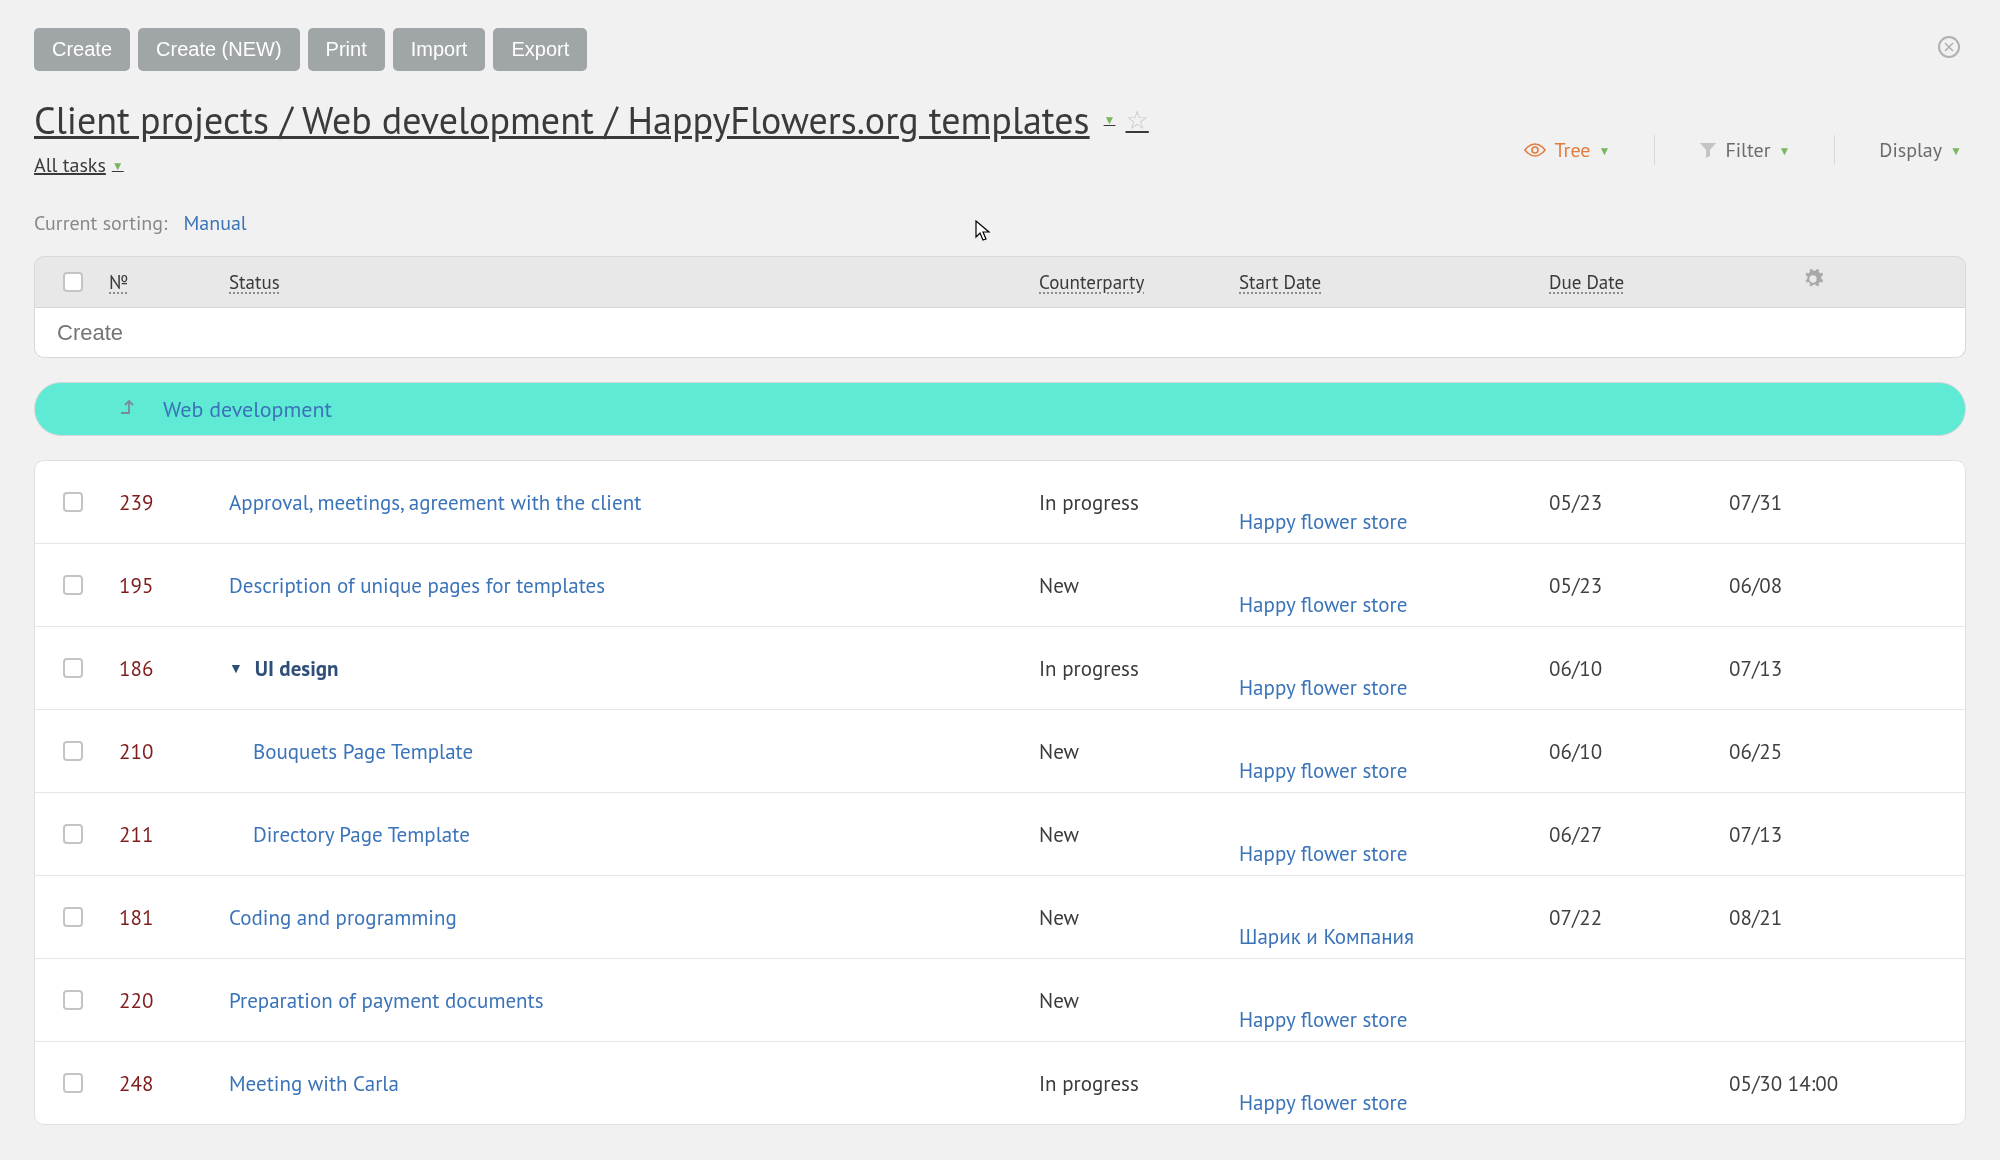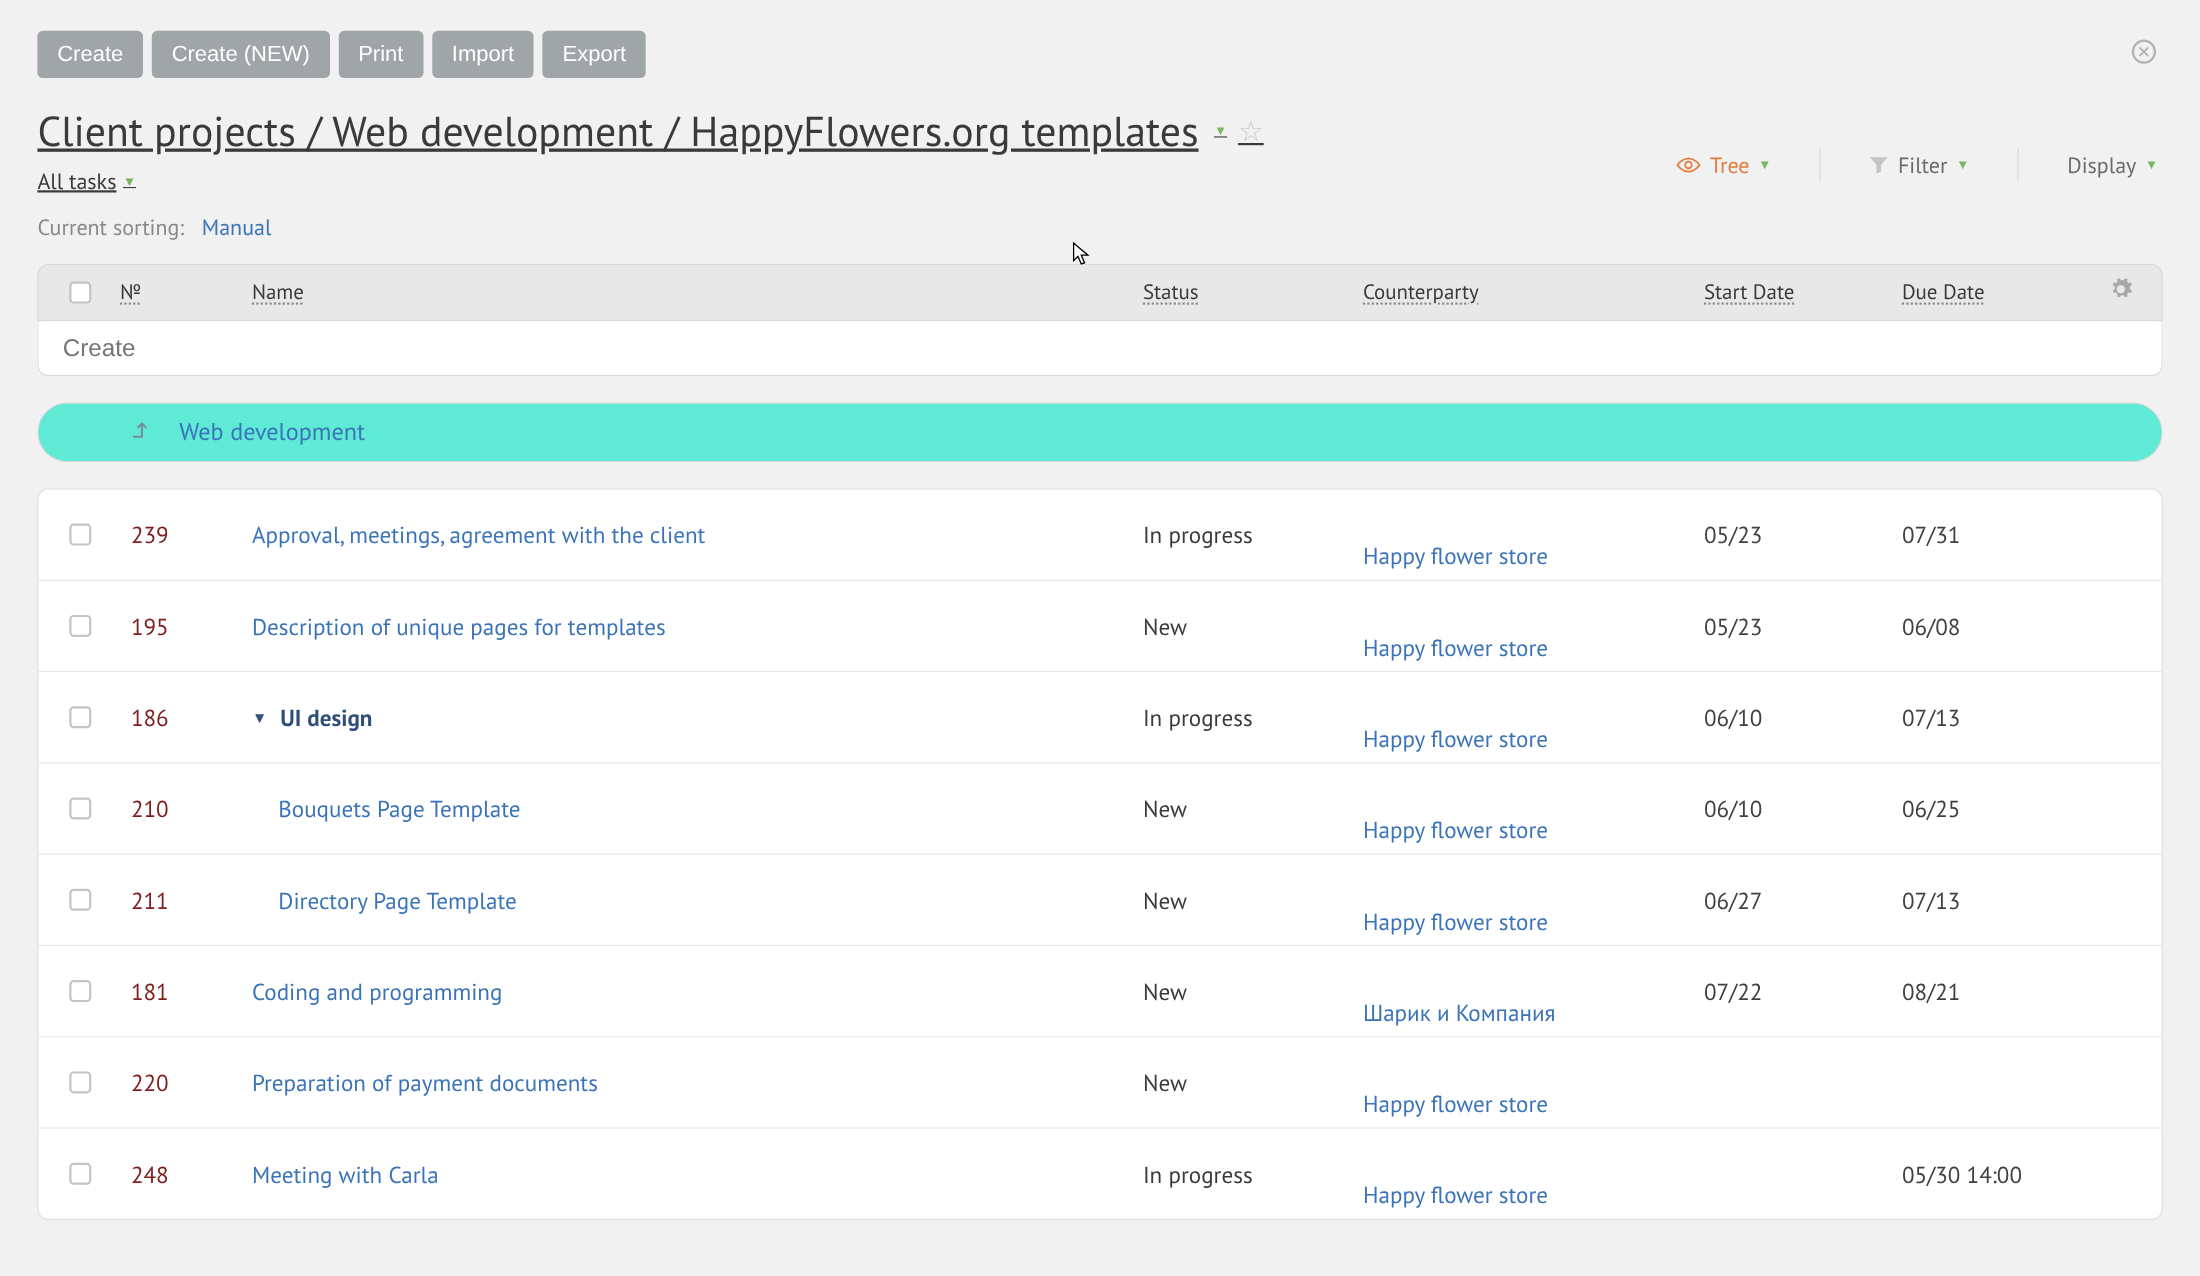--- a/index.html
+++ b/index.html
@@ -57,21 +57,21 @@
   gap: 40px;
   font-size: 20px;
   color: #6b6b6b;
   margin-top: 40px;
 }
 .ctrl { display: flex; align-items: center; gap: 8px; cursor: pointer; padding: 0 4px; }
 .ctrl.tree { color: #e27c3e; }
 .eye-icon { display:inline-flex; }
 .filter-icon { color:#a8a8a8; display:inline-flex; }
 .divider-v { width:1px; height:30px; background:#d8d8d8; }
-.sorting-row { margin-top: 16px; font-size: 20px; color: #888; }
+.sorting-row { margin-top: 32px; font-size: 20px; color: #888; }
 .sorting-row a { color: #3b73b9; text-decoration: none; }
 
 .table-wrap { margin-top: 20px; }
 .table-header {
   display: grid;
   grid-template-columns: 60px 120px 810px 200px 310px 180px 180px 50px;
   align-items: center;
   background: #e8e8e8;
   border: 1px solid #d8d8d8;
   border-radius: 10px 10px 0 0;
@@ -213,21 +213,20 @@
   &nbsp;
   <a href="#">Manual</a>
 </div>
 
 <div class="table-wrap">
   <div class="table-header">
     <div class="chk-cell">
         <div class="checkbox"></div>
       </div>
     <div class="th underlined">№</div>
-    <div class="th underlined">Name</div>
     <div class="th underlined">Status</div>
     <div class="th underlined">Counterparty</div>
     <div class="th underlined">Start Date</div>
     <div class="th underlined">Due Date</div>
     <div class="gear">
       <svg width="22" height="22" viewBox="0 0 24 24">
           <path fill="#a8a8a8" d="M12 8a4 4 0 100 8 4 4 0 000-8zm9 4l2 1-1 3-2-1a8 8 0 01-2 2l1 2-3 1-1-2a8 8 0 01-3 0l-1 2-3-1 1-2a8 8 0 01-2-2l-2 1-1-3 2-1a8 8 0 010-3l-2-1 1-3 2 1a8 8 0 012-2l-1-2 3-1 1 2a8 8 0 013 0l1-2 3 1-1 2a8 8 0 012 2l2-1 1 3-2 1a8 8 0 010 3z"></path>
         </svg>
     </div>
   </div>

